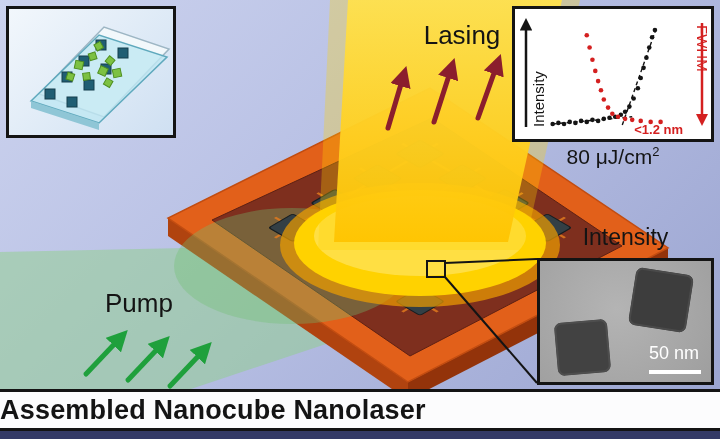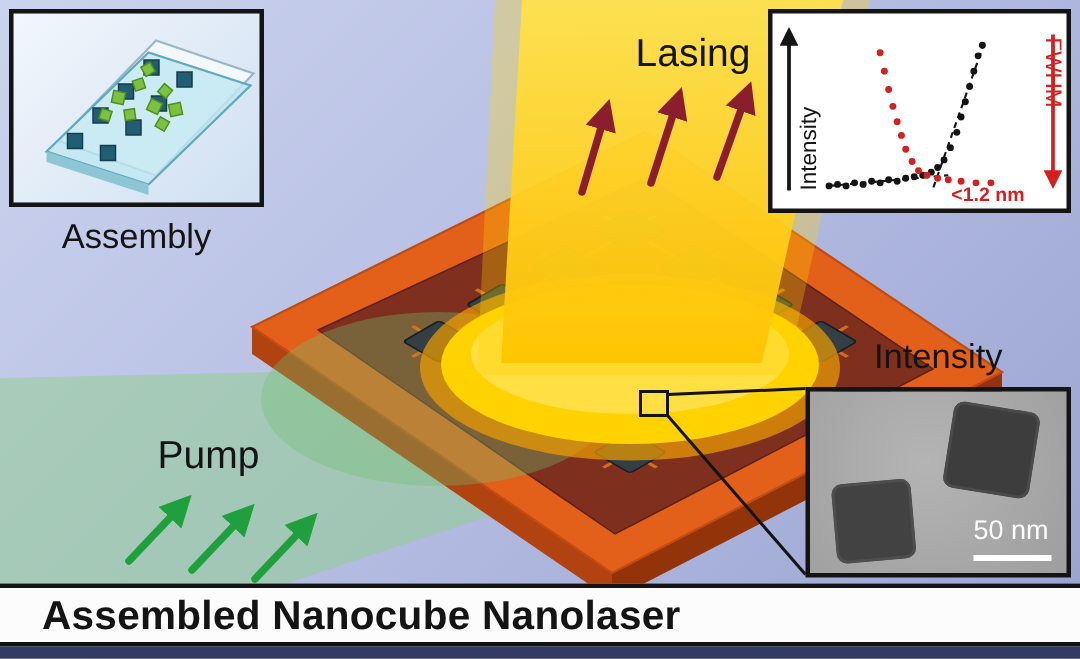--- a/index.html
+++ b/index.html
@@ -14,21 +14,21 @@
   .inset-plot{left:512px;top:6px;width:202px;height:136px;background:#ffffff;}
   .inset-sem{left:537px;top:258px;width:177px;height:127px;background:radial-gradient(circle at 45% 40%,#b4b4b4,#9e9e9e);}
   .label{position:absolute;z-index:3;color:#141414;}
   .label-assembly{left:6px;top:144px;width:170px;text-align:center;font-size:23px;font-weight:500;}
   .label-fluence{left:512px;top:144px;width:202px;text-align:center;font-size:21px;font-weight:500;}
   .label-fluence sup{font-size:13px;}
   .label-nanocubes{left:537px;top:224px;width:177px;text-align:center;font-size:23px;font-weight:500;}
   .banner{
     position:absolute;left:0;top:389px;width:720px;height:42px;z-index:4;
     background:#fcfcfd;border-top:3px solid #141414;border-bottom:3px solid #141414;
-    box-sizing:border-box;display:flex;align-items:center;padding-left:28px;
+    box-sizing:border-box;display:flex;align-items:center;
   }
   .banner-title{font-size:27px;font-weight:700;letter-spacing:.2px;}
   .bottom-strip{position:absolute;left:0;top:431px;width:720px;height:8px;background:#343a66;z-index:4;}
   .sem-square{position:absolute;border-radius:7px;}
   .sem-sq1{left:92px;top:10px;width:58px;height:58px;background:#3d3d3d;transform:rotate(9deg);box-shadow:inset 0 0 0 2px #4a4a4a;}
   .sem-sq2{left:16px;top:60px;width:53px;height:53px;background:#424242;transform:rotate(-5deg);box-shadow:inset 0 0 0 2px #4e4e4e;}
   .sem-scale-text{position:absolute;right:12px;bottom:18px;color:#ffffff;font-size:18px;font-weight:500;z-index:2;}
   .sem-scale-bar{position:absolute;right:10px;bottom:8px;width:52px;height:4px;background:#ffffff;z-index:2;}
 </style>
 </head>
@@ -144,21 +144,20 @@
         <rect x="90" y="58" width="8" height="8" transform="rotate(25 94 62)"></rect>
         <rect x="74" y="64" width="7" height="7" transform="rotate(-8 77 67)"></rect>
         <rect x="98" y="48" width="7" height="7" transform="rotate(40 101 51)"></rect>
         <rect x="86" y="34" width="7" height="7" transform="rotate(-30 89 37)"></rect>
         <rect x="58" y="64" width="7" height="7" transform="rotate(18 61 67)"></rect>
         <rect x="104" y="60" width="8" height="8" transform="rotate(-12 108 64)"></rect>
         <rect x="96" y="70" width="7" height="7" transform="rotate(30 99 73)"></rect>
       </g>
     </svg>
   </div>
-  <div class="label label-assembly">Assembly</div>
 
   <div class="inset inset-plot">
     <svg id="scatter-svg" width="196" height="130" viewBox="0 0 196 130">
       <defs>
         <marker id="mBlk" viewBox="0 0 10 10" refX="6" refY="5" markerWidth="5" markerHeight="5" orient="auto-start-reverse">
           <path d="M0,0 L10,5 L0,10 z" fill="#141414"></path>
         </marker>
         <marker id="mRedP" viewBox="0 0 10 10" refX="6" refY="5" markerWidth="5" markerHeight="5" orient="auto-start-reverse">
           <path d="M0,0 L10,5 L0,10 z" fill="#d42020"></path>
         </marker>
@@ -205,20 +204,23 @@
           <circle cx="103" cy="107.8" r="2.3" fill="#d42020"></circle>
           <circle cx="110.10000000000001" cy="109.84" r="2.3" fill="#d42020"></circle>
           <circle cx="117.2" cy="110.86" r="2.3" fill="#d42020"></circle>
           <circle cx="125.72" cy="111.88" r="2.3" fill="#d42020"></circle>
           <circle cx="135.66" cy="112.9" r="2.3" fill="#d42020"></circle>
           <circle cx="145.60000000000002" cy="112.9" r="2.3" fill="#d42020"></circle>
         </g>
       <text x="168" y="125" font-size="13" text-anchor="end" fill="#d42020" font-weight="700">&lt;1.2 nm</text>
     </svg>
   </div>
+  <div class="label label-fluence">
+    <span>80 μJ/cm</span><sup>2</sup>
+  </div>
 
   <div class="label label-nanocubes">Intensity</div>
   <div class="inset inset-sem">
     <div class="sem-square sem-sq1"></div>
     <div class="sem-square sem-sq2"></div>
     <div class="sem-scale-text">50 nm</div>
     <div class="sem-scale-bar"></div>
   </div>
 
   <div class="banner">

